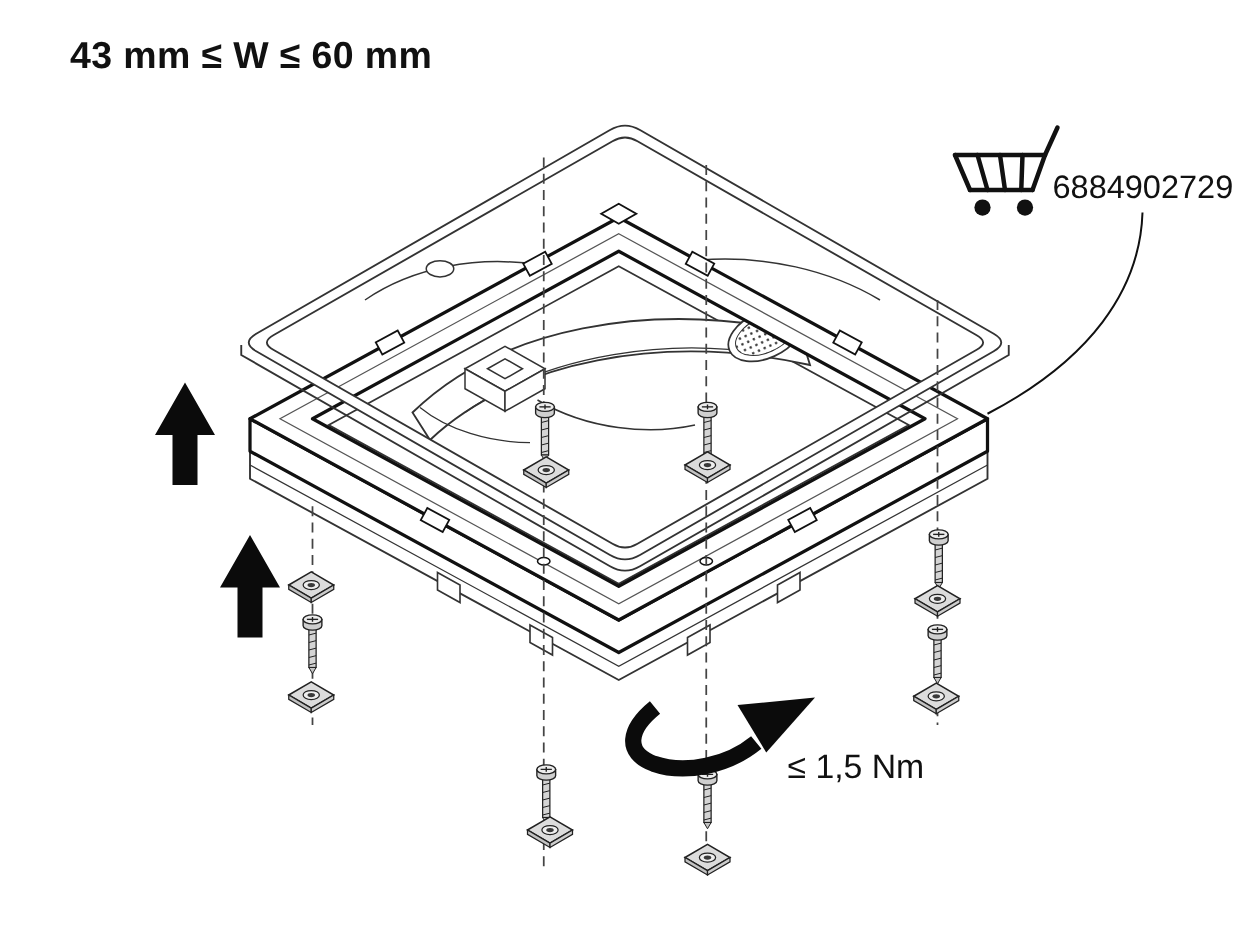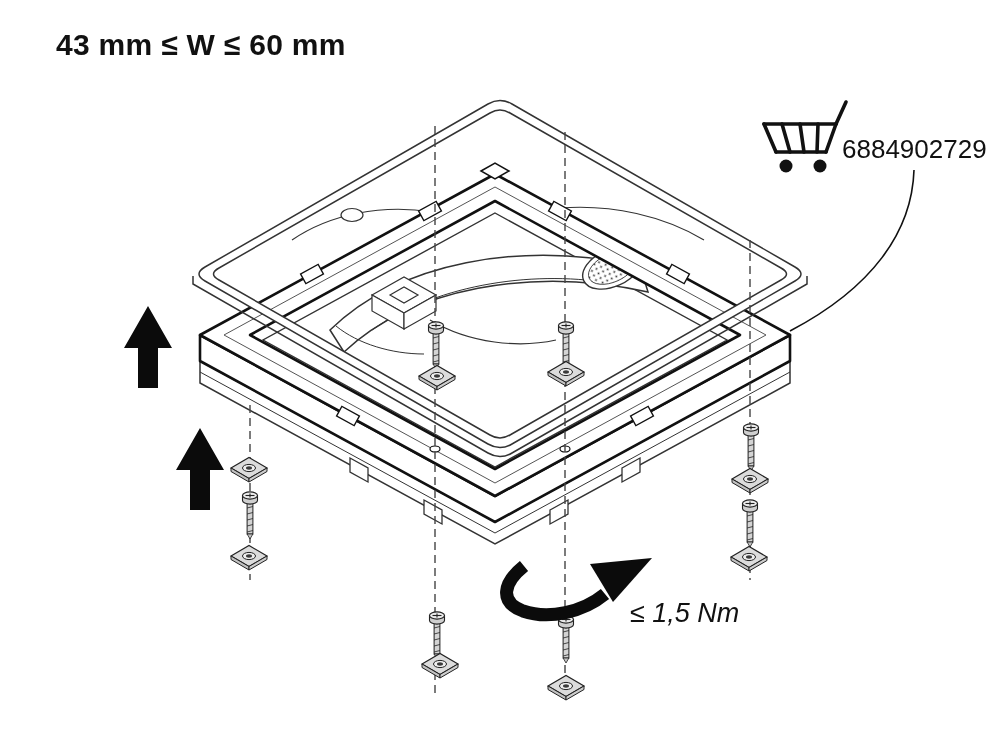--- a/index.html
+++ b/index.html
@@ -3,21 +3,21 @@
 <meta charset="utf-8">
 <style>
   * { margin:0; padding:0; box-sizing:border-box; }
   html,body { background:#ffffff; }
   body { font-family:"Liberation Sans", sans-serif; color:#111; }
   .stage { position:relative; width:990px; height:753px; background:#ffffff; overflow:hidden;text-align:right; }
   .stage svg { position:absolute; left:0; top:0; }
   .overlay { position:absolute; white-space:nowrap; color:#111; }
   .title { left:56px; top:28px; font-size:30px; font-weight:700; letter-spacing:0.3px; }
   .part-number { left:842px; top:134px; font-size:26px; font-weight:400; }
-  .torque { left:630px; top:598px; font-size:27px; font-weight:400;font-style:italic; }
+  .torque { left:630px; top:598px; font-size:27px; font-weight:400; }
 </style>
 </head>
 <body>
 
 <div class="stage">
 
   <svg width="990" height="753" viewBox="0 0 990 753" xmlns="http://www.w3.org/2000/svg">
     <defs>
       <pattern id="meshDots" width="5" height="5" patternUnits="userSpaceOnUse">
         <circle cx="2.5" cy="2.5" r="1" fill="#333"></circle>

